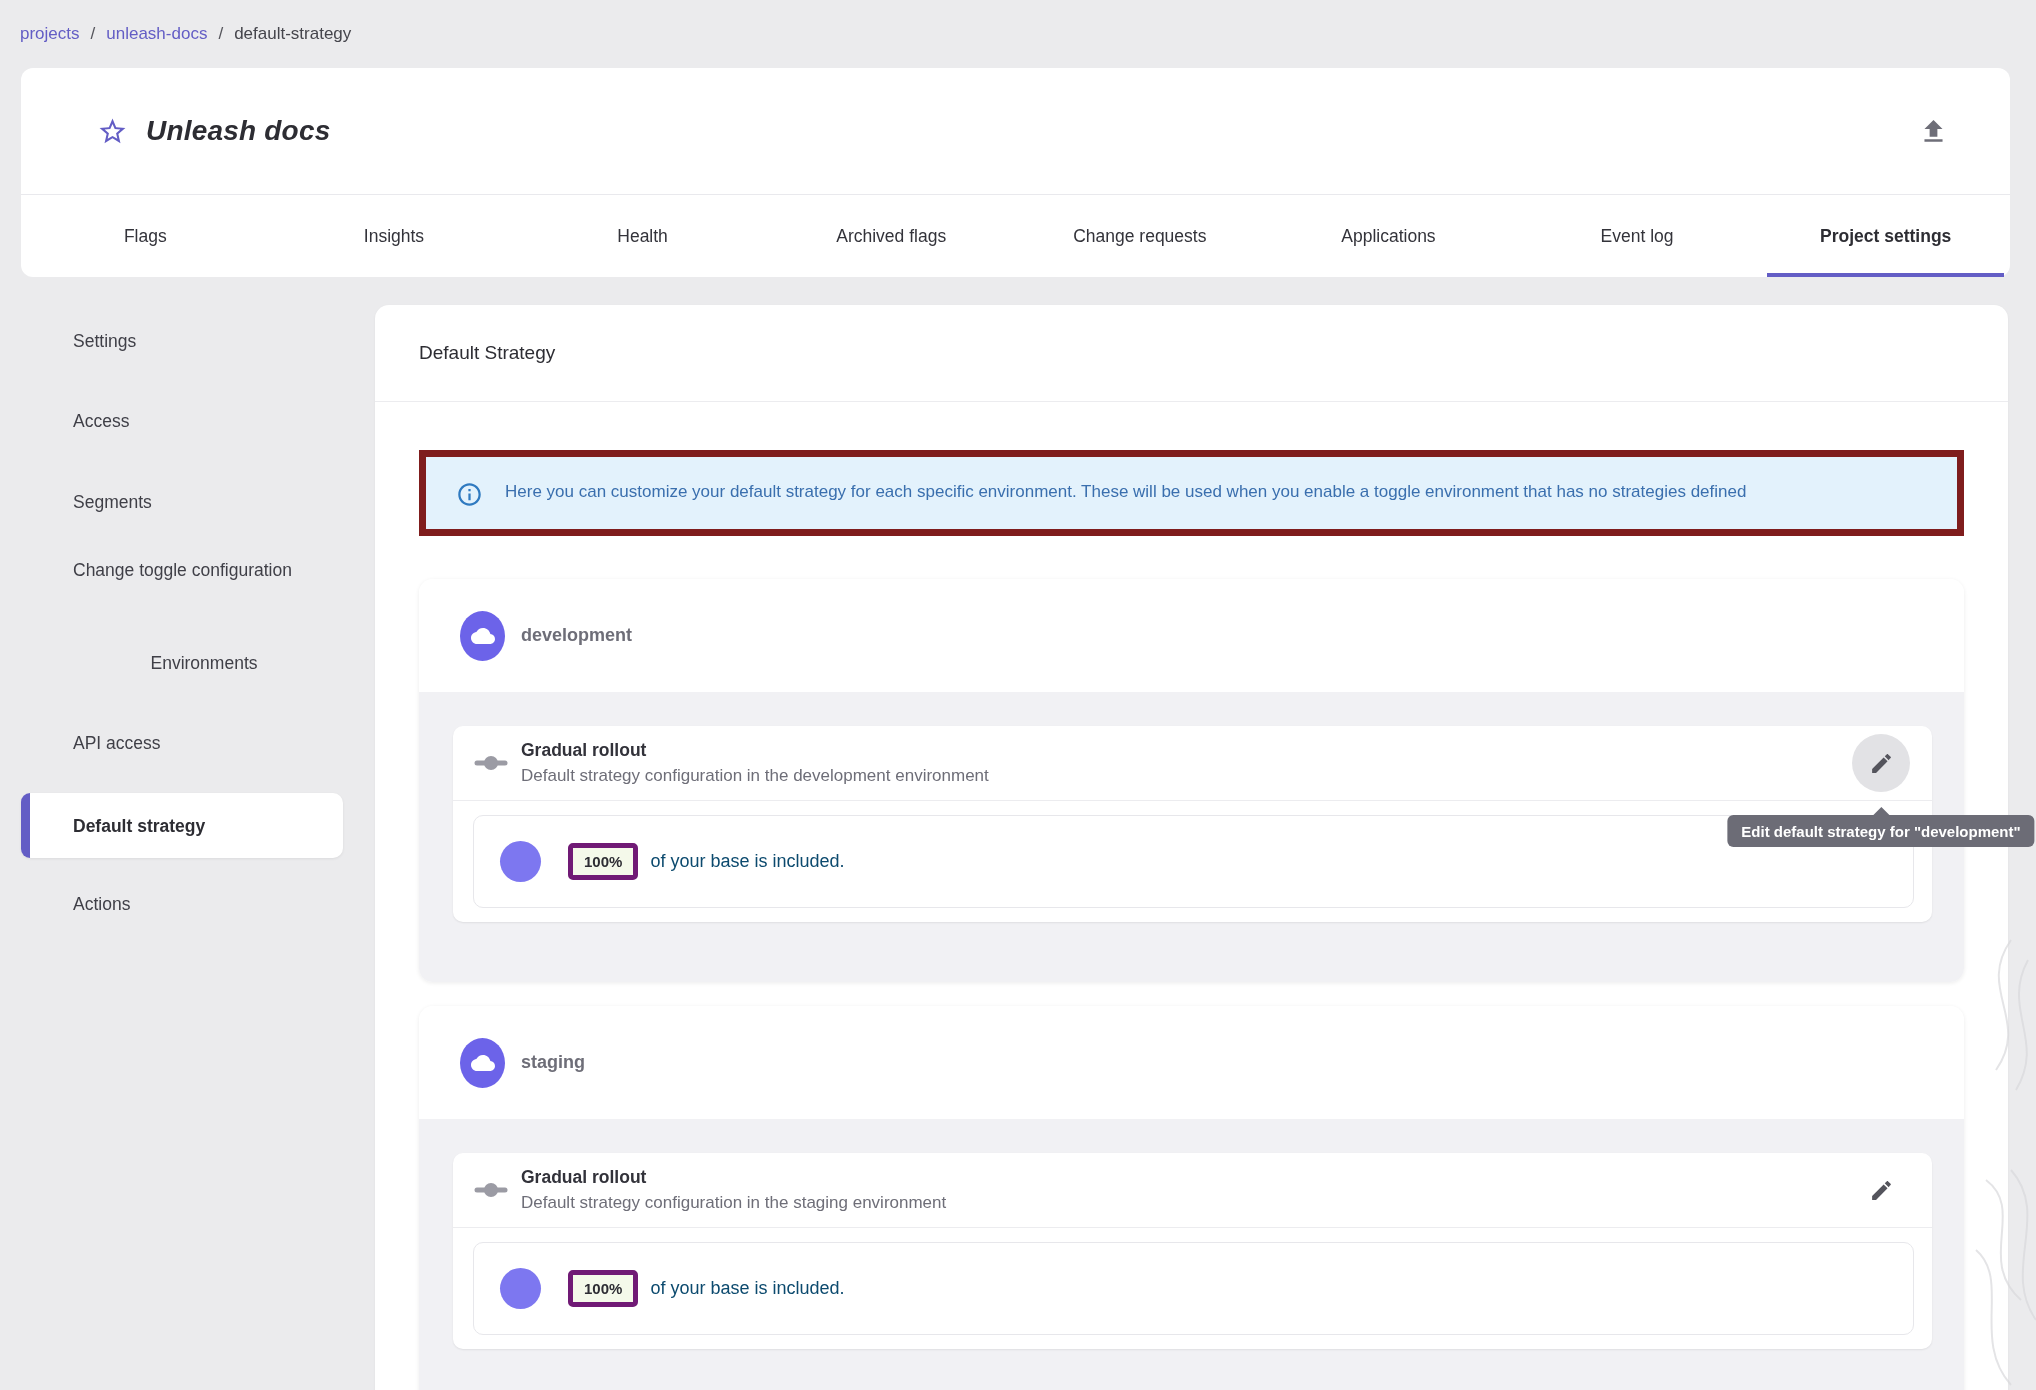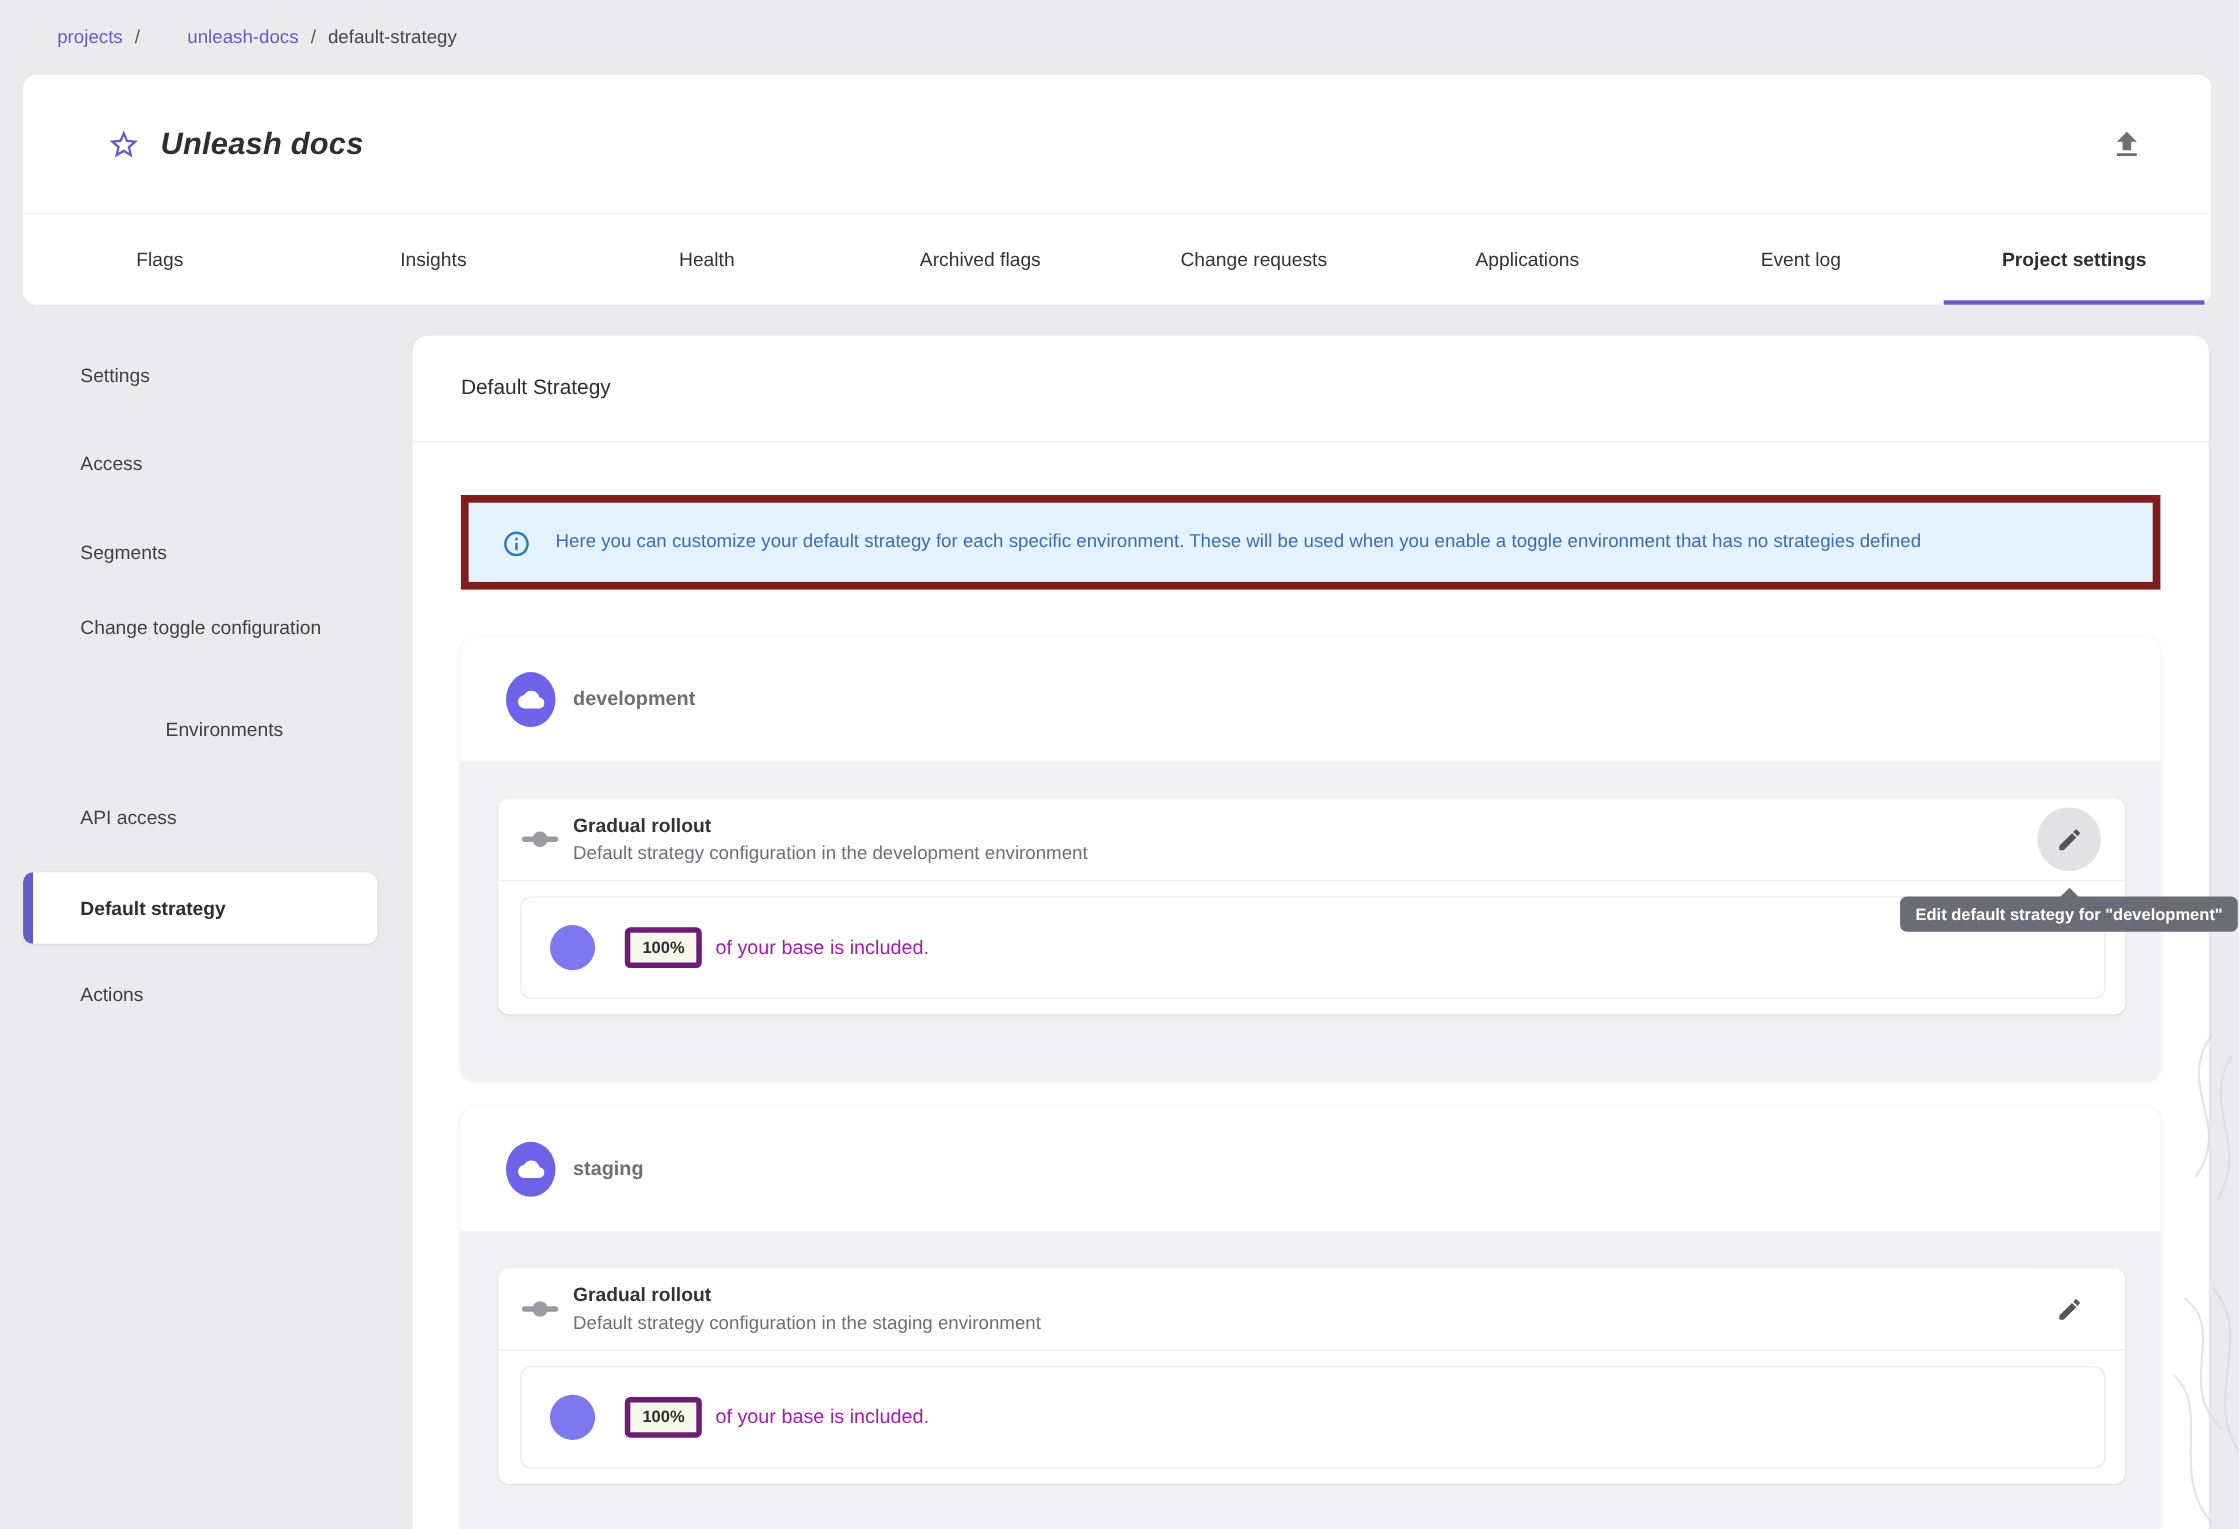--- a/index.html
+++ b/index.html
@@ -2,21 +2,21 @@
 <html><head>
 <meta charset="utf-8">
 <style>
   * { margin:0; padding:0; box-sizing:border-box; }
   html,body { width:2036px; height:1390px; }
   body { font-family:"Liberation Sans", sans-serif; }
   .page { position:relative; width:2036px; height:1390px; background:#ebebed; overflow:hidden; }
 
   
   .breadcrumb { position:absolute; top:24px; left:20px; font-size:17px; display:flex; align-items:center; gap:11px; z-index:3; }
-  .breadcrumb a { color:#635dc5; text-decoration:none; cursor:pointer;margin-left:32px; }
+  .breadcrumb a { color:#635dc5; text-decoration:none; cursor:pointer; }
   .breadcrumb .sep { color:#55555c; }
   .breadcrumb .current { color:#45454c; }
 
   
   .header-card { position:absolute; left:21px; top:68px; width:1989px; height:126px; background:#fff; border-radius:12px 12px 0 0; display:flex; align-items:center; padding:0 56px 0 74px; z-index:2; }
   .star-btn { background:none; border:none; cursor:pointer; width:34px; height:34px; display:flex; align-items:center; justify-content:center; margin-right:17px; }
   .project-title { font-size:28px; font-weight:bold; color:#2d2d33; letter-spacing:.2px;font-style:italic; }
   .export-btn { margin-left:auto; background:none; border:none; cursor:pointer; width:42px; height:42px; display:flex; align-items:center; justify-content:center; border-radius:50%; }
 
   
@@ -56,21 +56,21 @@
   .strategy-titles { display:flex; flex-direction:column; }
   .strategy-title { font-size:17.5px; font-weight:bold; color:#32323a; line-height:26px; }
   .strategy-desc { font-size:17px; color:#6e6e78; line-height:26px; }
   .edit-wrap { margin-left:auto; position:relative; }
   .edit-btn { width:58px; height:58px; border-radius:50%; background:transparent; border:none; cursor:pointer; display:flex; align-items:center; justify-content:center; }
   .edit-btn.hovered { background:#e2e2e5; }
   .strategy-content { padding:14px 18px 14px 20px; }
   .rollout-box { border:1px solid #e7e7eb; border-radius:10px; padding:25px 26px; display:flex; align-items:center; background:#fff; }
   .rollout-circle { width:41px; height:41px; border-radius:50%; background:#7d77f0; flex:0 0 41px; }
   .rollout-badge { margin-left:27px; background:#f4f9ea; border:5px solid #701a75; border-radius:5px; padding:5px 11px; font-size:15px; font-weight:bold; color:#2d2d33; }
-  .rollout-text { margin-left:12px; font-size:18px; color:#a21caf; }
+  .rollout-text { margin-left:12px; font-size:18px; color:#0c4a6e; }
 
   
   .tooltip { position:absolute; top:calc(100% + 23px); left:50%; transform:translateX(-50%); background:#6c6c76; color:#fff; font-size:15px; font-weight:bold; line-height:15px; padding:9px 14px 8px; border-radius:6px; white-space:nowrap; z-index:10; }
   .tooltip::before { content:""; position:absolute; top:-8px; left:50%; transform:translateX(-50%); width:0; height:0; border-left:9px solid transparent; border-right:9px solid transparent; border-bottom:9px solid #6c6c76; }
 
   
   .watermark { position:absolute; right:0; bottom:0; z-index:4; pointer-events:none; opacity:.7; }
 </style>
 </head>
 <body>

